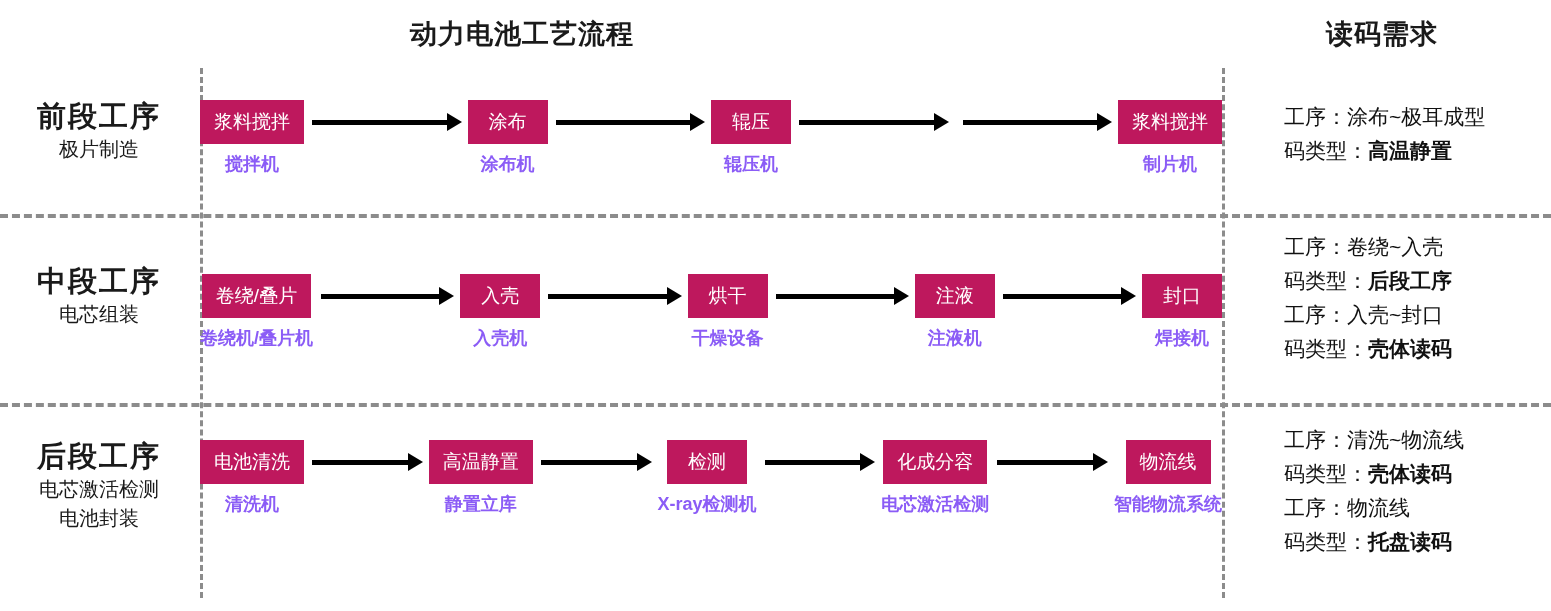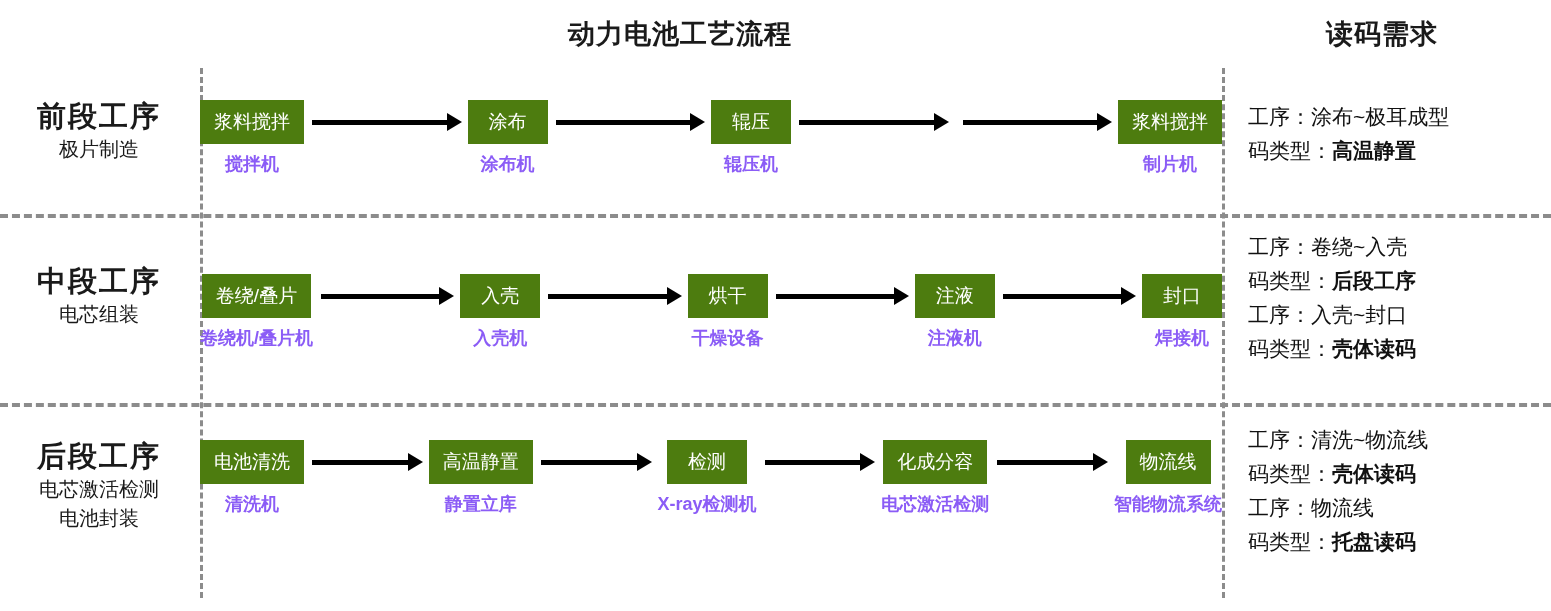--- a/index.html
+++ b/index.html
@@ -7,22 +7,22 @@
     width:1551px;height:611px;
     background:#ffffff;
     font-family:"Liberation Sans","DejaVu Sans",sans-serif;
     color:#1a1a1a;
     overflow:hidden;
     position:relative;
   }
 
   
   #title-flow{
-    position:absolute;left:420px;top:16px;width:520px;
-    text-align:center;font-size:27px;font-weight:bold;letter-spacing:1px;
+    position:absolute;left:410px;top:16px;width:520px;
+    text-align:left;font-size:27px;font-weight:bold;letter-spacing:1px;
   }
   #title-req{
     position:absolute;left:1232px;top:16px;width:300px;
     text-align:center;font-size:27px;font-weight:bold;letter-spacing:1px;
   }
 
   
   .vline{
     position:absolute;width:0;
     border-left:3px dashed #8c8c8c;
@@ -46,21 +46,21 @@
   
   .flow{
     position:absolute;left:200px;width:1022px;
     display:flex;flex-direction:row;align-items:flex-start;
   }
   .node{
     display:flex;flex-direction:column;align-items:center;
     flex:0 0 auto;
   }
   .box{
-    background:#4d7c0f;color:#ffffff;
+    background:#be185d;color:#ffffff;
     font-size:19px;line-height:44px;height:44px;
     text-align:center;white-space:nowrap;
     padding:0 14px;min-width:80px;
     box-sizing:border-box;
   }
   .machine{
     margin-top:8px;font-size:18px;font-weight:bold;
     white-space:nowrap;text-align:center;color:#8b5cf6;
   }
   .arrow{
@@ -76,21 +76,21 @@
     border-top:9px solid transparent;
     border-bottom:9px solid transparent;
     border-left:15px solid #000;
   }
 
   
   .req{
     position:absolute;left:1248px;width:300px;
   }
   .req-line{
-    font-size:21px;line-height:34px;white-space:nowrap;color:#111;
+    font-size:21px;line-height:34px;white-space:nowrap;color:#111;margin-left:36px;
   }
   .req-line .strong{font-weight:bold;}
 </style>
 </head>
 <body>
 
 <div id="title-flow">动力电池工艺流程</div>
 <div id="title-req">读码需求</div>
 
 <div class="vline" style="left:200px;top:68px;height:530px;"></div>

